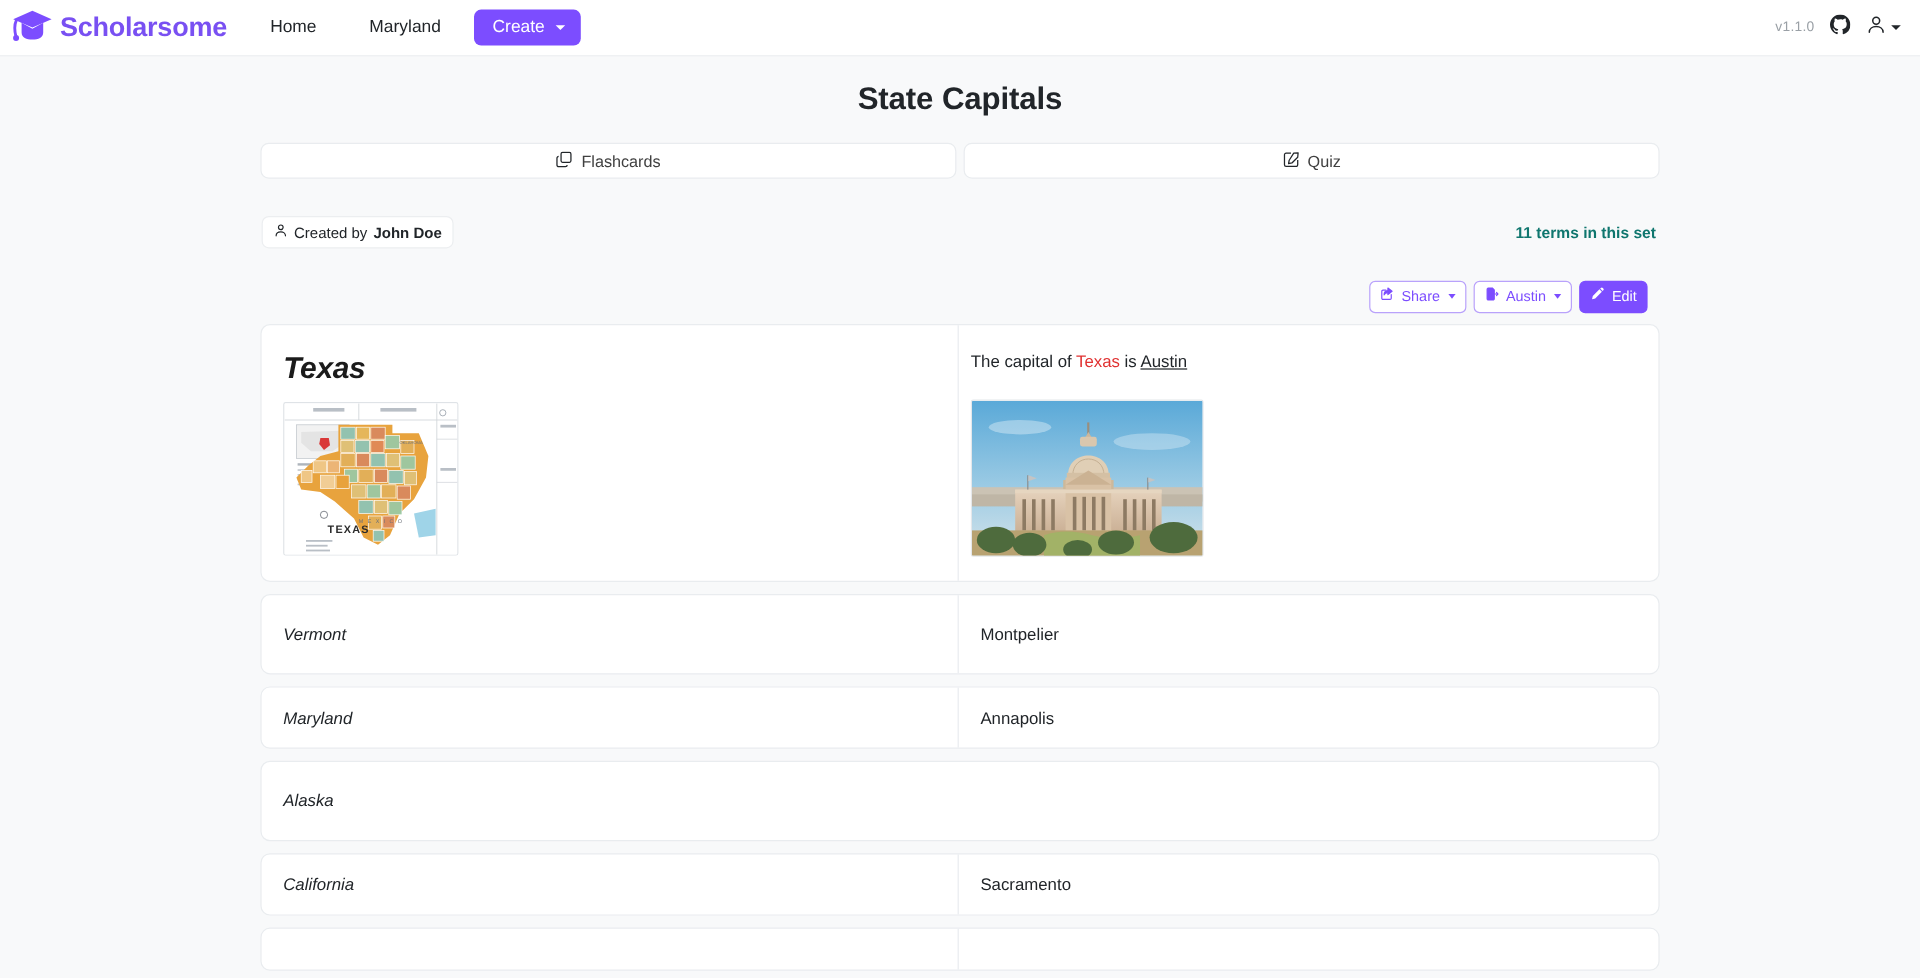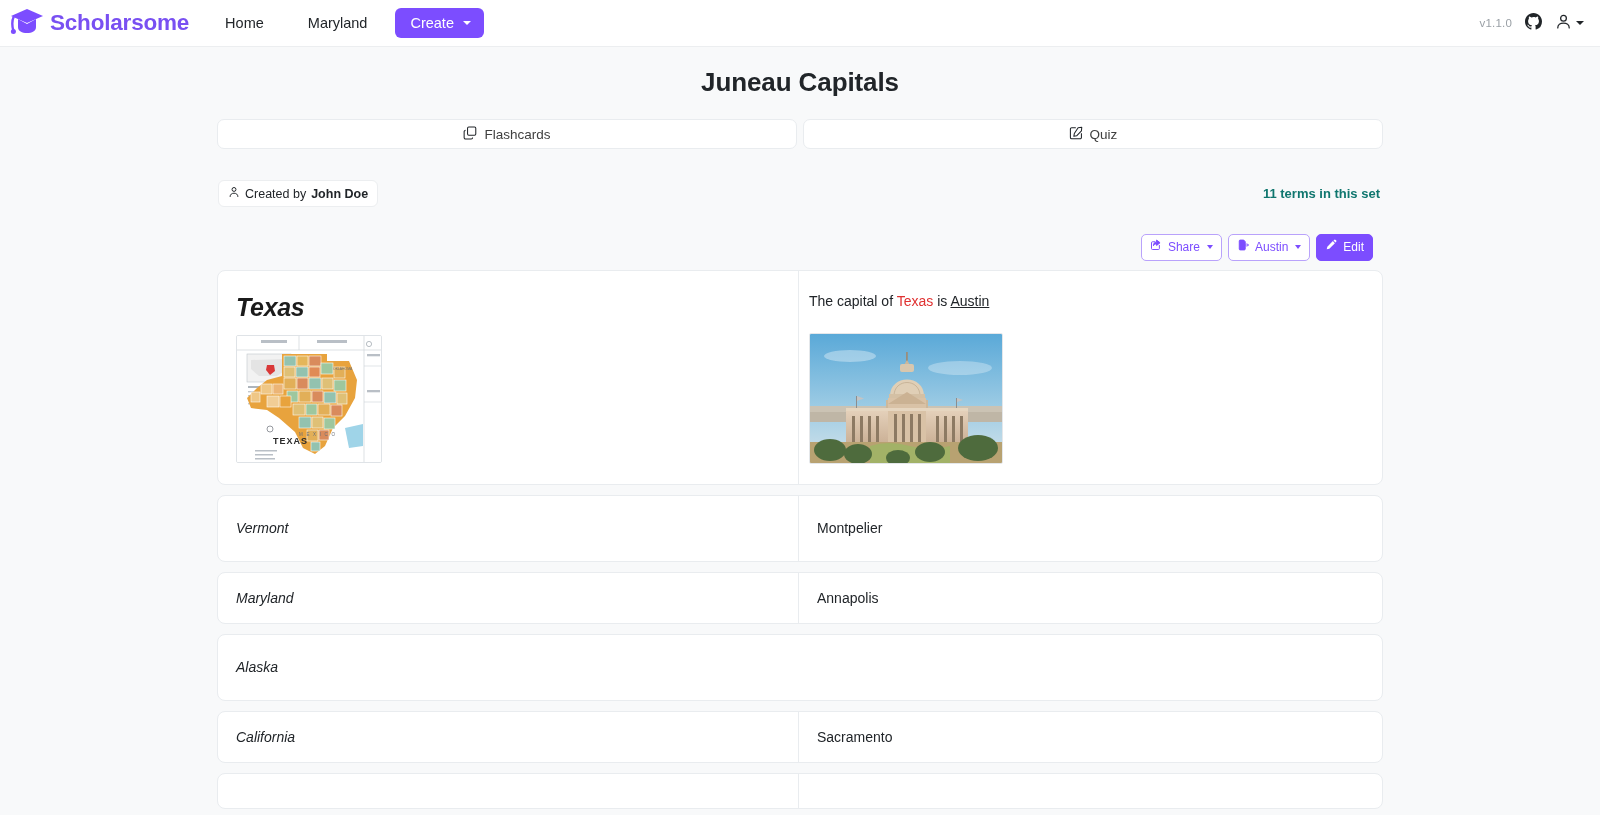--- a/index.html
+++ b/index.html
@@ -294,21 +294,21 @@
         <svg width="17" height="17" viewBox="0 0 16 16" fill="none" stroke="#212529" stroke-width="1.2">
           <circle cx="8" cy="5" r="2.7"></circle>
           <path d="M2.6 14c0-2.8 2.4-4.5 5.4-4.5s5.4 1.7 5.4 4.5" stroke-linecap="round"></path>
         </svg>
       </span>
       <span class="caret"></span>
     </a>
   </div>
 </div>
 
-<h1 class="page-title">Juneau Capitals</h1>
+<h1 class="page-title">State Capitals</h1>
 
 <div class="container">
 
   <div class="mode-tabs">
     <button class="mode-tab">
       <span>
         <svg width="14" height="14" viewBox="0 0 16 16" fill="none" stroke="#212529" stroke-width="1.2">
           <rect x="5.2" y="1.2" width="9.4" height="9.4" rx="1.4"></rect>
           <path d="M11 13.2a1.6 1.6 0 0 1-1.6 1.6H2.9a1.6 1.6 0 0 1-1.6-1.6V6.6A1.6 1.6 0 0 1 2.9 5"></path>
         </svg>

